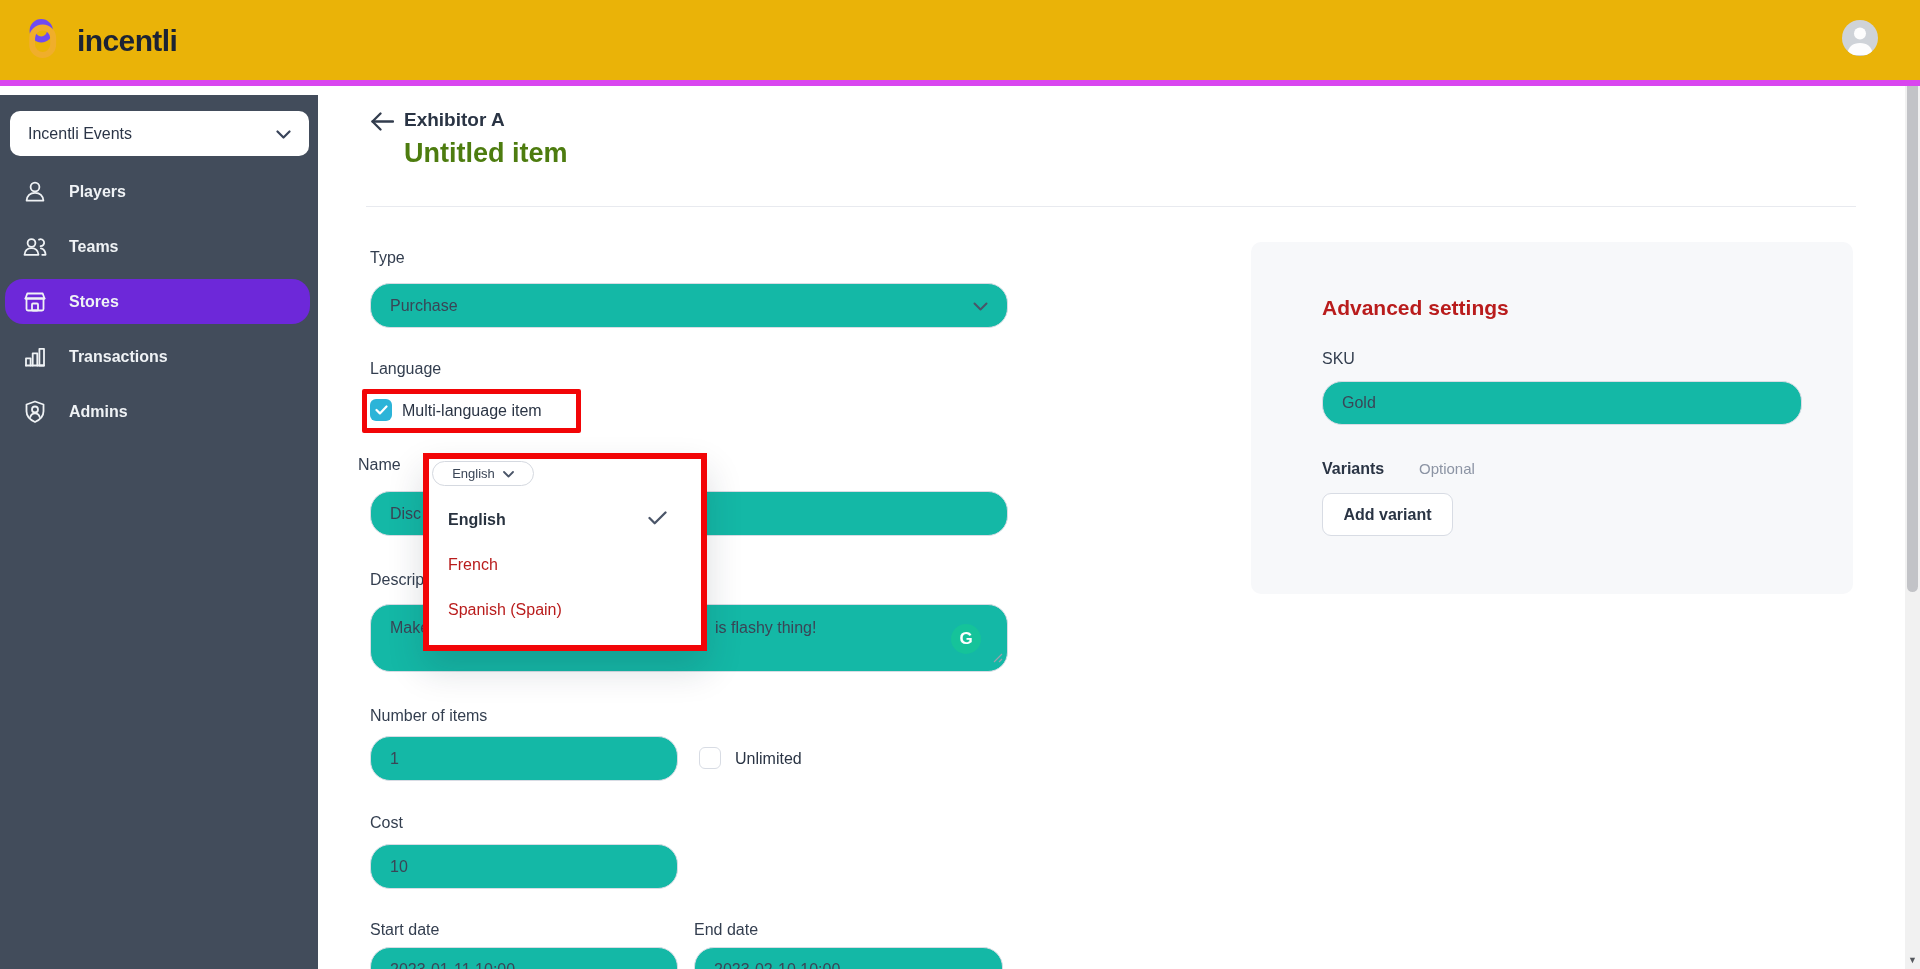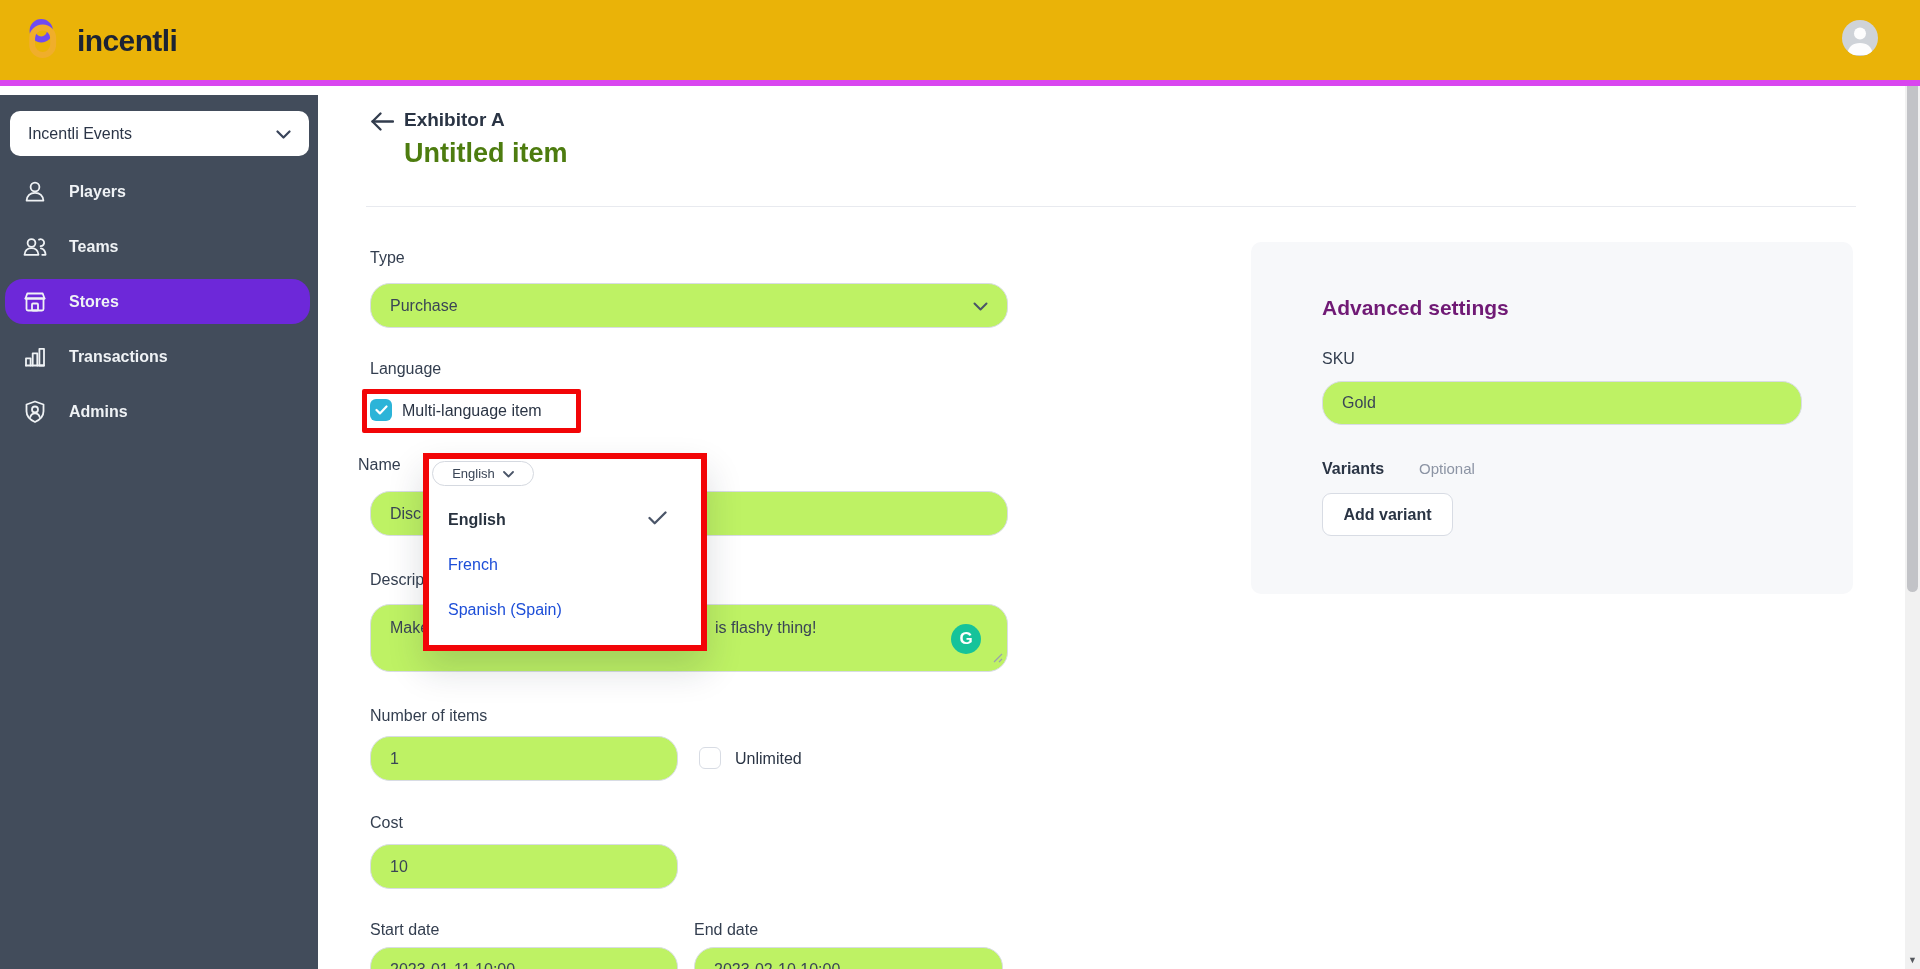--- a/index.html
+++ b/index.html
@@ -27,21 +27,21 @@
   .nav-item .nicon{width:26px;height:26px;margin-right:21px;display:flex;align-items:center;justify-content:center;}
 
   
   .main{position:absolute;left:318px;top:86px;width:1587px;height:883px;background:#fff;}
   .backarrow{position:absolute;left:53px;top:26px;cursor:pointer;}
   .breadcrumb{position:absolute;left:86px;top:23px;font-size:19px;font-weight:600;color:#2A3444;}
   .page-title{position:absolute;left:86px;top:52px;font-size:27px;font-weight:700;color:#4d7c0f;}
   .divider{position:absolute;left:48px;top:120px;width:1490px;height:1px;background:#E8EAEF;}
 
   .flabel{position:absolute;font-size:16px;color:#333E4F;}
-  .tinput{position:absolute;background:#bef264;border:1px solid #D8DCE4;border-radius:20px;
+  .tinput{position:absolute;background:#14b8a6;border:1px solid #D8DCE4;border-radius:20px;
           box-sizing:border-box;display:flex;align-items:center;padding:0 19px;
           font-size:16px;color:#3A4556;}
   .sel{justify-content:space-between;cursor:pointer;}
 
   
   .redbox{position:absolute;border:5px solid #F20507;border-radius:2px;box-sizing:border-box;}
 
   .checkbox{position:absolute;width:22px;height:22px;border-radius:6px;box-sizing:border-box;cursor:pointer;}
   .checkbox.on{background:#2CB4D8;display:flex;align-items:center;justify-content:center;}
   .checkbox.off{background:#fff;border:1px solid #D8DCE4;}
@@ -49,37 +49,37 @@
 
   
   .chip{position:absolute;left:114px;top:375px;width:102px;height:25px;background:#fff;
         border:1px solid #D5D9E0;border-radius:13px;display:flex;align-items:center;
         justify-content:center;gap:8px;font-size:13px;color:#3A4556;z-index:30;
         box-sizing:border-box;cursor:pointer;}
   .dropwrap{position:absolute;left:105px;top:367px;width:284px;height:198px;z-index:20;
             border:6px solid #F20507;box-sizing:border-box;background:#fff;
             box-shadow:0 18px 34px rgba(25,35,55,.16);}
   .opt{height:45px;display:flex;align-items:center;justify-content:space-between;
-       padding:0 34px 0 19px;font-size:16px;color:#1d4ed8;cursor:pointer;}
+       padding:0 34px 0 19px;font-size:16px;color:#b91c1c;cursor:pointer;}
   .opt:first-child{margin-top:38px;}
   .opt.selected{font-weight:700;color:#28323F;}
 
   
   .desc{padding:0;display:block;}
   .desc .frag-a{position:absolute;left:19px;top:14px;}
   .desc .frag-b{position:absolute;left:344px;top:14px;}
   .grammarly{position:absolute;left:580px;top:19px;width:30px;height:30px;border-radius:50%;
              background:#15C39A;color:#fff;font-size:17px;font-weight:700;display:flex;
              align-items:center;justify-content:center;cursor:pointer;}
   .resize-handle{position:absolute;right:4px;bottom:4px;}
 
   
   .advanced{position:absolute;left:933px;top:156px;width:602px;height:352px;background:#F7F8FA;
             border-radius:10px;}
-  .adv-title{position:absolute;left:71px;top:54px;font-size:21px;font-weight:700;color:#701a75;}
+  .adv-title{position:absolute;left:71px;top:54px;font-size:21px;font-weight:700;color:#b91c1c;}
   .adv-btn{position:absolute;left:71px;top:251px;width:129px;height:41px;background:#fff;
            border:1px solid #D8DCE4;border-radius:9px;display:flex;align-items:center;
            justify-content:center;font-size:16px;font-weight:600;color:#2A3444;cursor:pointer;}
   .optional{position:absolute;left:168px;top:218px;font-size:15px;color:#8C94A4;}
 
   
   .scrollbar{position:absolute;left:1905px;top:0;width:15px;height:969px;background:#F1F1F1;}
   .sb-thumb{position:absolute;left:2px;top:22px;width:11px;height:570px;background:#C2C3C7;
             border-radius:6px;cursor:pointer;}
   .sb-arrow{position:absolute;left:0;width:15px;height:16px;display:flex;align-items:center;

